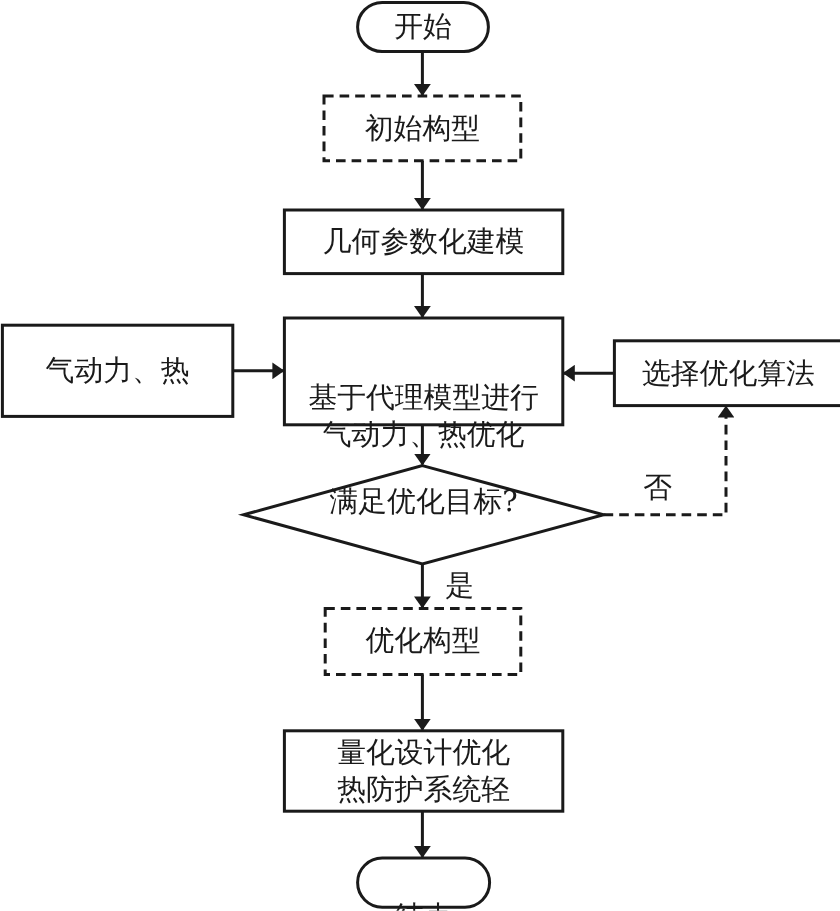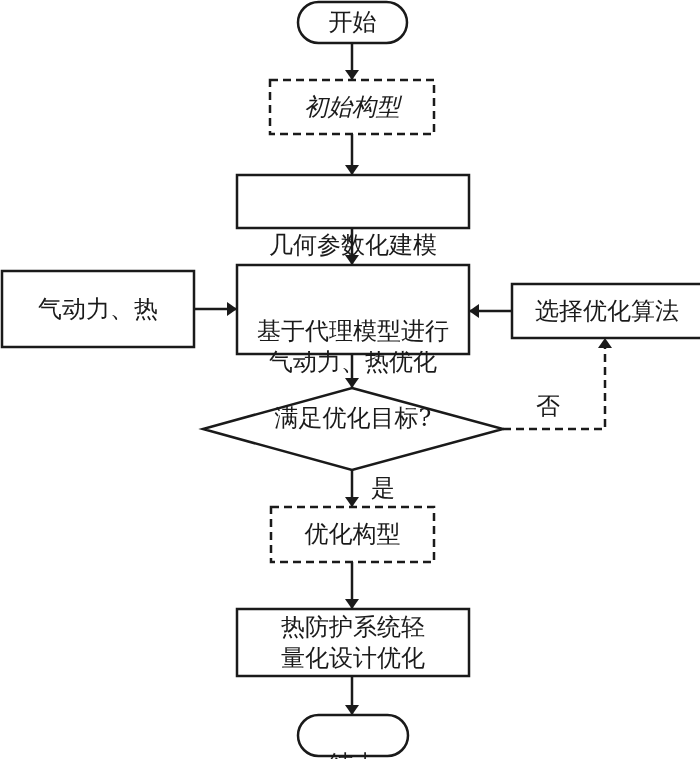--- a/index.html
+++ b/index.html
@@ -47,39 +47,39 @@
     <line x1="512" y1="311" x2="470" y2="311" marker-end="url(#arrow)"></line>
     <line x1="352" y1="354" x2="352" y2="387" marker-end="url(#arrow)"></line>
     <polyline points="503,429 605,429 605,339" stroke-dasharray="8,5" marker-end="url(#arrow)"></polyline>
     <line x1="352" y1="470" x2="352" y2="506" marker-end="url(#arrow)"></line>
     <line x1="352" y1="562" x2="352" y2="608" marker-end="url(#arrow)"></line>
     <line x1="352" y1="676" x2="352" y2="714" marker-end="url(#arrow)"></line>
   </g>
 </svg>
 
 <div class="node-text" style="left:298px;top:2px;width:109px;height:41px;">开始</div>
-<div class="node-text" style="left:270px;top:80px;width:164px;height:54px;font-style:italic;">初始构型</div>
-<div class="node-text" style="left:237px;top:175px;width:232px;height:53px;margin-top:44px;">几何参数化建模</div>
+<div class="node-text" style="left:270px;top:80px;width:164px;height:54px;">初始构型</div>
+<div class="node-text" style="left:237px;top:175px;width:232px;height:53px;">几何参数化建模</div>
 
 <div class="node-text" style="left:237px;top:265px;width:232px;height:89px;flex-direction:column;margin-top:37px;">
   <span>基于代理模型进行</span>
   <span>气动力、热优化</span>
 </div>
 
 <div class="node-text" style="left:2px;top:271px;width:192px;height:76px;flex-direction:column;">
   <span>气动力、热</span>
 </div>
 
 <div class="node-text" style="left:512px;top:284px;width:190px;height:54px;">选择优化算法</div>
 
 <div class="node-text" style="left:203px;top:398px;width:300px;height:40px;">满足优化目标?</div>
 
 <div class="label" style="left:536px;top:392px;">否</div>
 <div class="label" style="left:371px;top:474px;">是</div>
 
 <div class="node-text" style="left:271px;top:507px;width:163px;height:55px;">优化构型</div>
 
 <div class="node-text" style="left:237px;top:609px;width:232px;height:67px;flex-direction:column;">
+  <span>量化设计优化</span>
   <span>热防护系统轻</span>
-  <span>量化设计优化</span>
 </div>
 
 <div class="node-text" style="left:298px;top:737px;width:110px;height:54px;">结束</div>
 
 </body></html>

